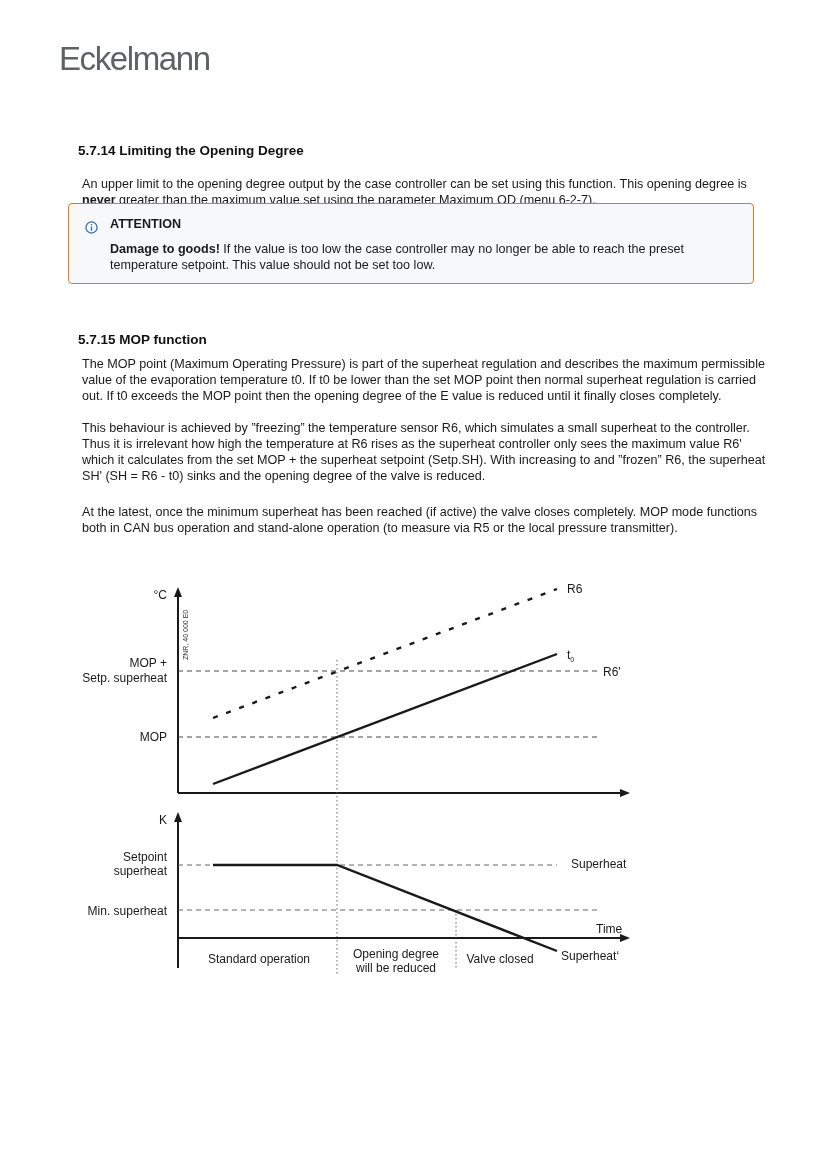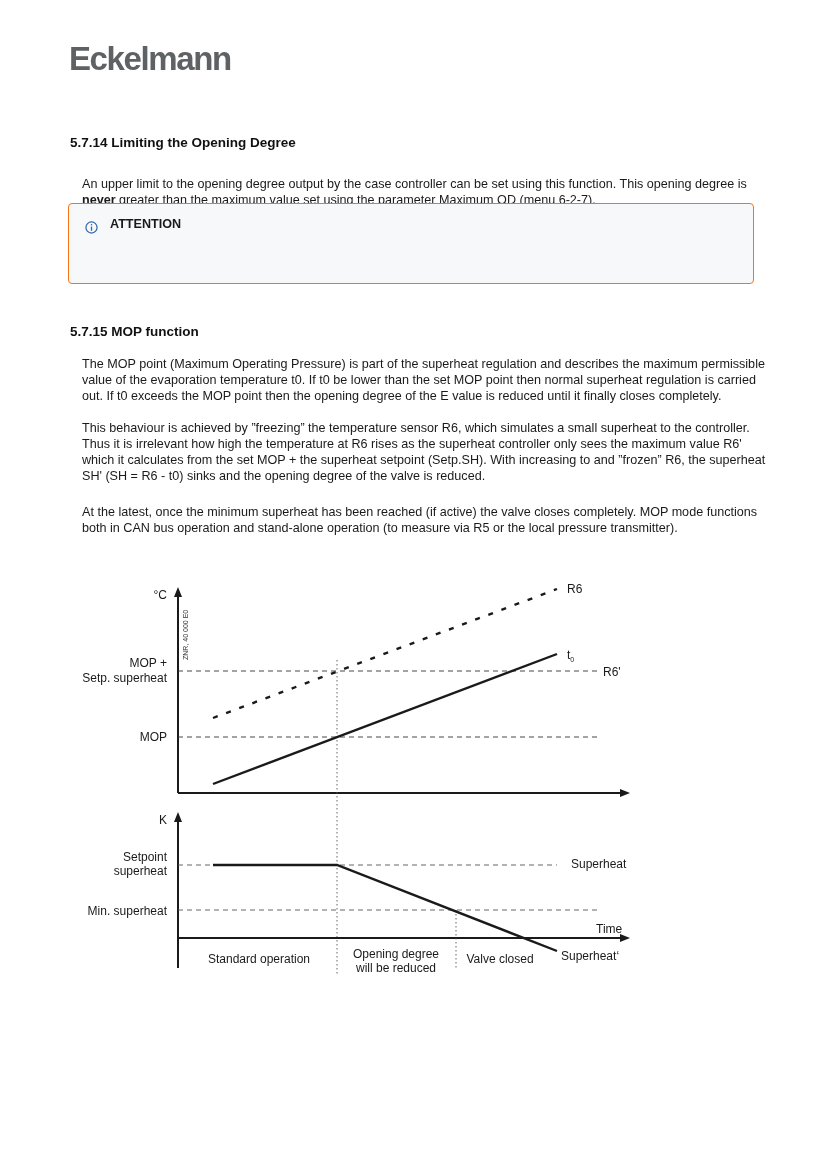--- a/index.html
+++ b/index.html
@@ -1,20 +1,20 @@
 <!DOCTYPE html>
 <html><head>
 <meta charset="utf-8">
 <style>
   html, body { margin: 0; padding: 0; background: #ffffff; }
   body { width: 827px; height: 1169px; position: relative; overflow: hidden;
          font-family: "Liberation Sans", sans-serif; color: #1a1a1a; }
-  .logo { position: absolute; left: 69px; top: 40px; font-family: "Liberation Sans", sans-serif;
-          font-weight: bold; font-size: 33px; letter-spacing: -1.4px; color: #5f6264; }
-  .h2 { position: absolute; left: 70px; font-weight: bold; font-size: 13.5px; color: #111; margin: 0; }
+  .logo { position: absolute; left: 59px; top: 40px; font-family: "Liberation Sans", sans-serif;
+          font-weight: normal; font-size: 33px; letter-spacing: -1.4px; color: #5f6264; }
+  .h2 { position: absolute; left: 70px; font-weight: bold; font-size: 13.5px; color: #111; margin: 8px; }
   .p { position: absolute; left: 70px; width: 690px; font-size: 12.6px; line-height: 16px; margin: 12px; color: #1a1a1a; }
   .note { position: absolute; left: 68px; top: 203px; width: 686px; height: 81px;
           border: 1px solid #f97316; border-radius: 4px; background: #f7f8fa; box-sizing: border-box; }
   .note-icon { position: absolute; left: 16px; top: 17px; width: 13px; height: 13px; }
   .note-title { position: absolute; left: 41px; top: 13px; font-weight: bold; font-size: 12.6px; }
   .note-body { position: absolute; left: 41px; top: 37px; width: 620px; font-size: 12.6px; line-height: 16px; }
   .diagram { position: absolute; left: 0; top: 560px; }
   .footer { position: absolute; top: 1188px; font-size: 12.6px; color: #be185d; }
 </style>
 </head>
@@ -25,20 +25,21 @@
 <h2 class="h2" style="top:135px;">5.7.14  Limiting the Opening Degree</h2>
 <p class="p" style="top:164px;"><span>An upper limit to the opening degree output by the case controller can be set using this function. This opening degree is </span><b>never</b><span> greater than the maximum value set using the parameter Maximum OD (menu 6-2-7).</span></p>
 
 <div class="note">
   <svg class="note-icon" viewBox="0 0 14 14">
     <circle cx="7" cy="7" r="6" fill="none" stroke="#2a66b0" stroke-width="1.3"></circle>
     <rect x="6.3" y="6" width="1.4" height="4.5" fill="#2a66b0"></rect>
     <rect x="6.3" y="3.3" width="1.4" height="1.4" fill="#2a66b0"></rect>
   </svg>
   <div class="note-title">ATTENTION</div>
+  <div class="note-body"><b>Damage to goods!</b><span> If the value is too low the case controller may no longer be able to reach the preset temperature setpoint. This value should not be set too low.</span></div>
 </div>
 
 <h2 class="h2" style="top:324px;">5.7.15  MOP function</h2>
 <p class="p" style="top:344px;">The MOP point (Maximum Operating Pressure) is part of the superheat regulation and describes the maximum permissible value of the evaporation temperature t0. If t0 be lower than the set MOP point then normal superheat regulation is carried out. If t0 exceeds the MOP point then the opening degree of the E value is reduced until it finally closes completely.</p>
 <p class="p" style="top:408px;">This behaviour is achieved by ”freezing” the temperature sensor R6, which simulates a small superheat to the controller. Thus it is irrelevant how high the temperature at R6 rises as the superheat controller only sees the maximum value R6' which it calculates from the set MOP + the superheat setpoint (Setp.SH). With increasing to and ”frozen” R6, the superheat SH' (SH = R6 - t0) sinks and the opening degree of the valve is reduced.</p>
 <p class="p" style="top:492px;">At the latest, once the minimum superheat has been reached (if active) the valve closes completely. MOP mode functions both in CAN bus operation and stand-alone operation (to measure via R5 or the local pressure transmitter).</p>
 
 <svg class="diagram" width="827" height="430" viewBox="0 560 827 430" font-family="Liberation Sans, sans-serif" font-size="12" fill="#1a1a1a">
 
   <line x1="178" y1="793" x2="178" y2="595" stroke="#1a1a1a" stroke-width="2"></line>

